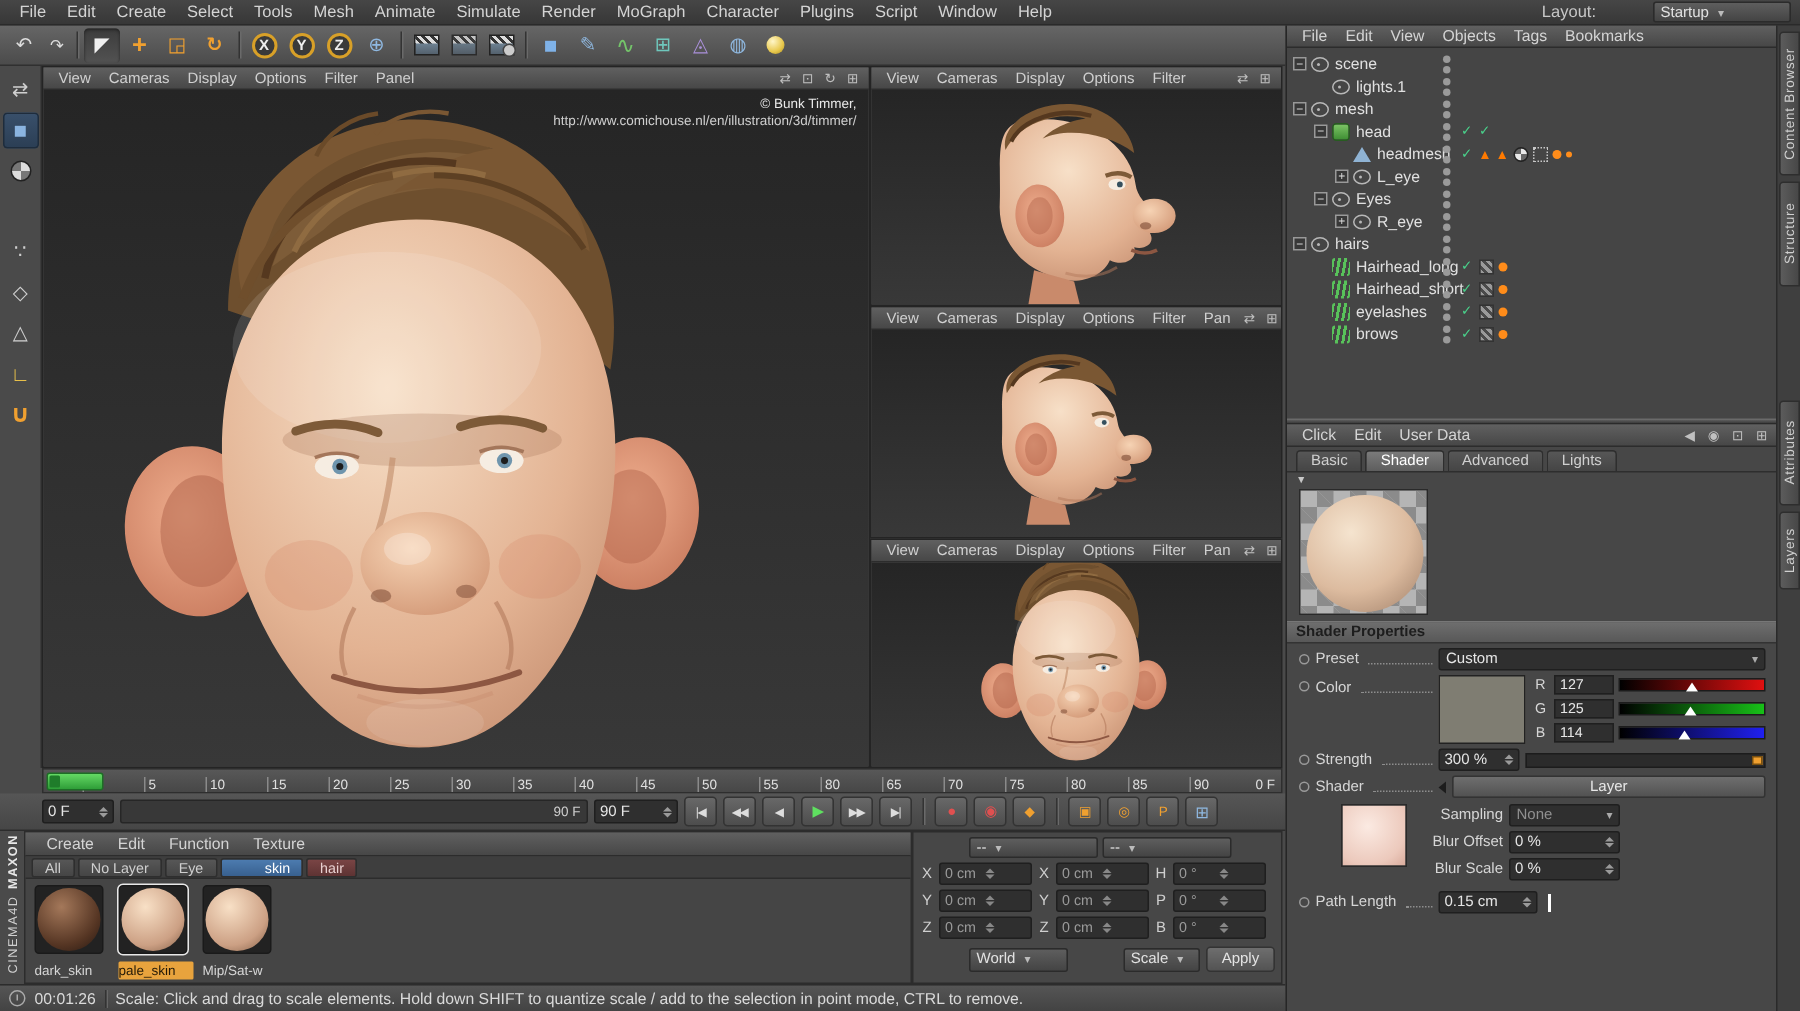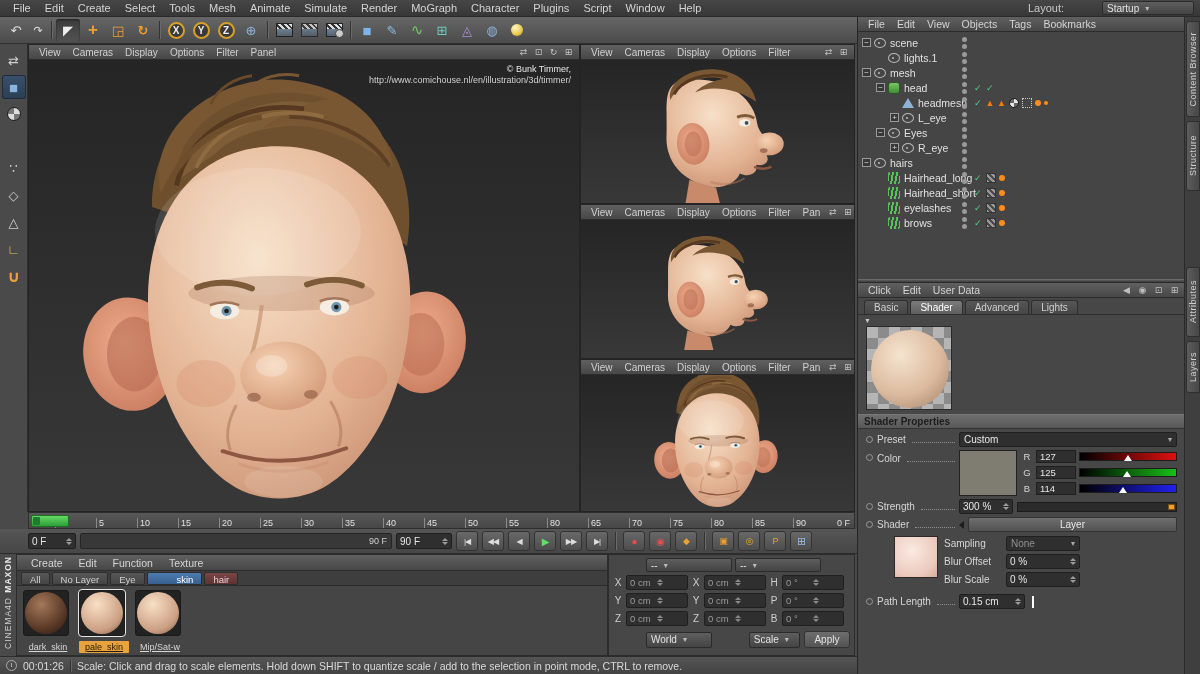--- a/index.html
+++ b/index.html
@@ -110,22 +110,22 @@
     background:linear-gradient(#575757,#454545); border:1px solid #2e2e2e; border-radius:2px; cursor:pointer; }
   .mtab.active-blue { background:linear-gradient(#4d7cb0,#38608f); color:#fff;padding-left:29px; }
   .mtab.maroon { background:linear-gradient(#7a4545,#5e3333); color:#e8d0d0; }
   .mthumbs { display:flex; gap:6px; padding:4px 6px; }
   .mat { width:50px; cursor:pointer; }
   .mat .ball { width:46px; height:46px; border-radius:3px; background:#222; border:1px solid #1a1a1a; position:relative; }
   .mat .ball::before { content:""; position:absolute; inset:1px; border-radius:50%; }
   .mat.dark .ball::before { background:radial-gradient(circle at 38% 30%, #a4785a, #553523 65%, #241711); }
   .mat.pale .ball::before { background:radial-gradient(circle at 38% 30%, #f8e0c6, #cca084 65%, #7e5a42); }
   .mat.sel .ball { outline:1px solid #e8e8e8; }
-  .mat .mname { margin-top:5px; font-size:9px; color:#d6d6d6; text-align:center; height:12px; line-height:12px;
-    overflow:hidden; white-space:nowrap;text-decoration:underline; }
+  .mat .mname { margin-top:5px; font-size:9px; color:#d6d6d6; text-align:left; height:12px; line-height:12px;
+    overflow:hidden; white-space:nowrap; }
   .mat.sel .mname { background:#e8a33d; color:#241a08; border-radius:1px; }
 
   
   .coords { position:absolute; left:608px; top:554px; width:247px; height:102px; background:#474747; border:1px solid #2c2c2c; padding:3px 4px; }
   .crow { display:flex; align-items:center; gap:3px; margin-bottom:3px; }
   .chead { width:86px; height:14px; }
   .chead .combo { width:100%; height:14px; }
   .clab { width:10px; font-size:10px; color:#cfcfcf; text-align:center; }
   .cfield { width:62px; height:15px; background:#2f2f2f; border:1px solid #1f1f1f; border-radius:2px;
     display:flex; align-items:center; padding:0 3px; font-size:9.5px; color:#9a9a9a; }
@@ -223,21 +223,21 @@
   .gslider.g { background:linear-gradient(to right,#000,#18c018); }
   .gslider.b { background:linear-gradient(to right,#000,#2020f0); }
   .gmark { position:absolute; bottom:-1px; width:0; height:0; margin-left:-4px;
     border-left:4px solid transparent; border-right:4px solid transparent; border-bottom:6px solid #fff; }
   .sslider { flex:1; height:10px; background:#2b2b2b; border:1px solid #1c1c1c; position:relative; }
   .shandle { position:absolute; right:1px; top:1px; width:7px; height:6px; background:#f0a030; border:1px solid #7a5010; }
   .vsmall { width:54px; flex:0 0 54px; height:15px; }
   .layerbtn { flex:1; height:15px; background:linear-gradient(#6e6e6e,#525252); border:1px solid #333;
     border-radius:2px; display:flex; align-items:center; justify-content:center; font-size:10px; color:#e8e8e8; cursor:pointer; }
   .ltri { width:0; height:0; border-top:4px solid transparent; border-bottom:4px solid transparent; border-right:5px solid #1d1d1d; }
-  .subblock { display:flex; gap:6px; padding:4px 8px 0 36px; }
+  .subblock { display:flex; gap:6px; padding:4px 8px 0 36px;text-align:right; }
   .shthumb { width:44px; height:42px; border:1px solid #2a2a2a; flex:0 0 44px;
     background:radial-gradient(circle at 40% 35%, #fbeae2, #ecc9bc 70%, #d9ab9c); }
   .subrows { flex:1; display:flex; flex-direction:column; gap:3px; }
   .srow { display:flex; align-items:center; gap:4px; font-size:10px; color:#d6d6d6; }
   .srow .slab { width:58px; flex:0 0 58px; }
   .srow .ddfield, .srow .vsmall { flex:0 0 74px; width:74px; }
   .caret { width:2px; height:12px; background:#fff; margin-left:3px; }
 
   
   .tabstrip { position:absolute; left:1184px; top:17px; width:16px; height:657px; background:#3f3f3f; border-left:1px solid #2a2a2a; }

